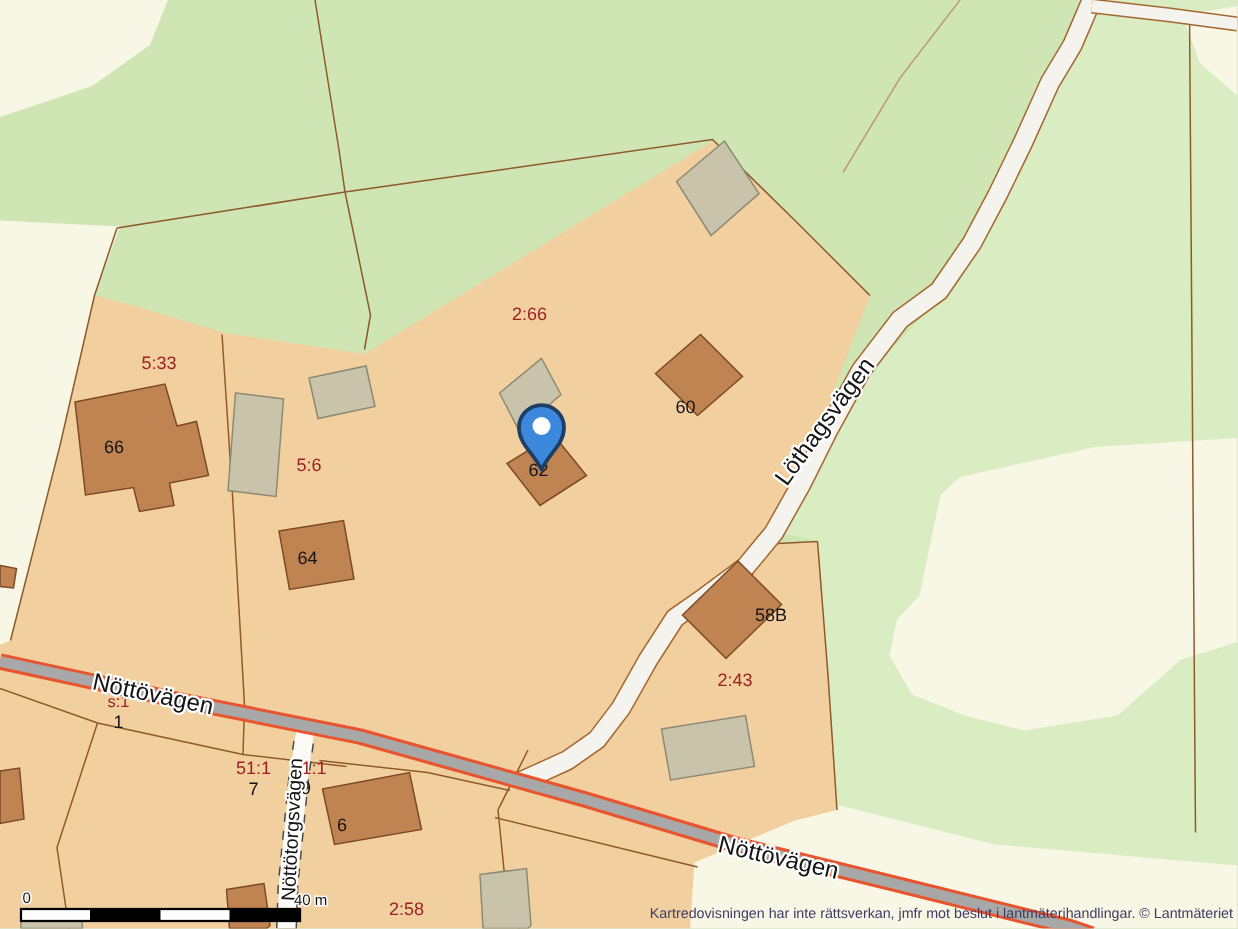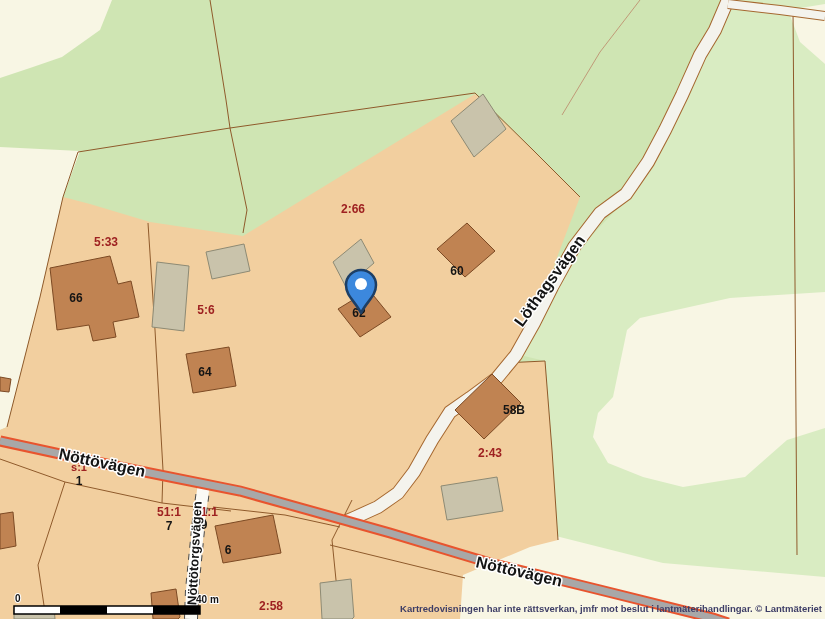--- a/index.html
+++ b/index.html
@@ -1,17 +1,17 @@
 <!DOCTYPE html>
 <html><head>
 <meta charset="utf-8">
 <style>
   html,body{margin:0;padding:0;background:#e8e8e8;}
   .stage{width:825px;height:619px;position:relative;overflow:hidden;
-         font-family:"Liberation Sans",sans-serif;font-weight:bold;}
+         font-family:"Liberation Sans",sans-serif;}
   svg text{font-family:"Liberation Sans",sans-serif;}
   .parcel-label{fill:#9e2121;font-size:12px;text-anchor:middle;}
   .parcel-label.small{font-size:11px;}
   .addr-label{fill:#141414;font-size:12px;text-anchor:middle;}
   .road-label{fill:#141414;font-size:16px;text-anchor:middle;
               paint-order:stroke;stroke:#ffffff;stroke-width:3px;stroke-linejoin:round;}
   .road-label.vertical{font-size:13px;}
   .scale-label{fill:#141414;font-size:10px;paint-order:stroke;stroke:#fff;stroke-width:2px;}
   .attribution{fill:#3d3d66;font-size:9.5px;text-anchor:end;}
   .bndry{fill:none;stroke:#8f5a2b;stroke-width:1;}

